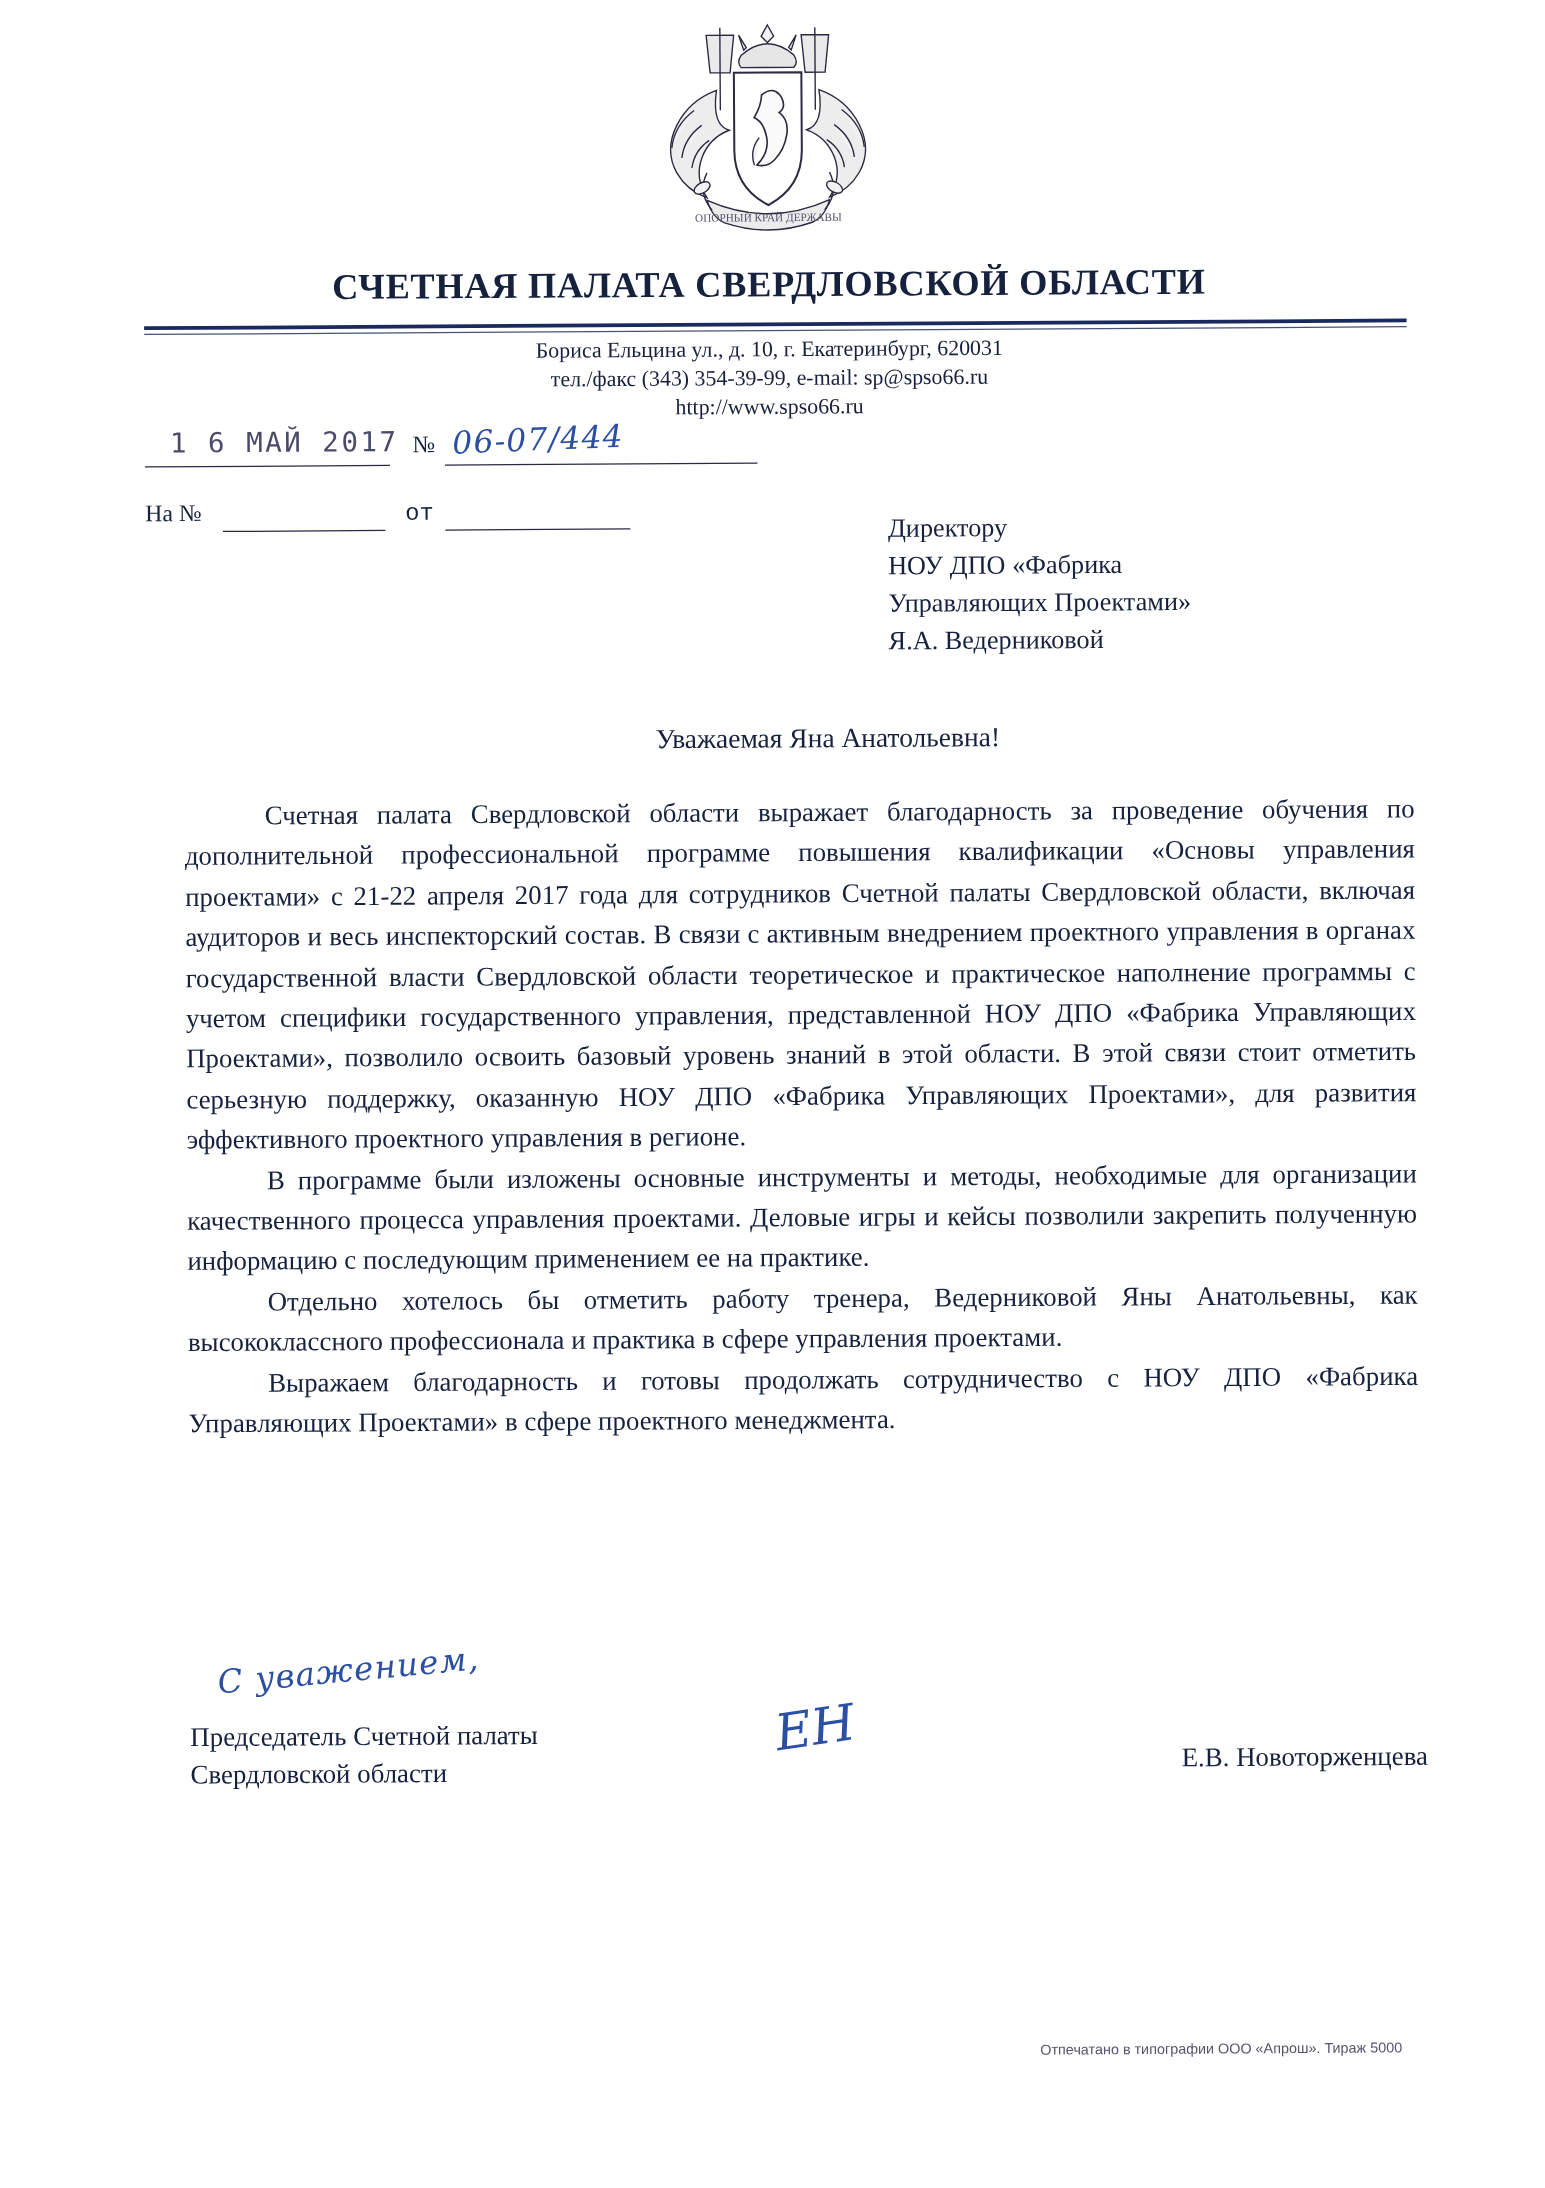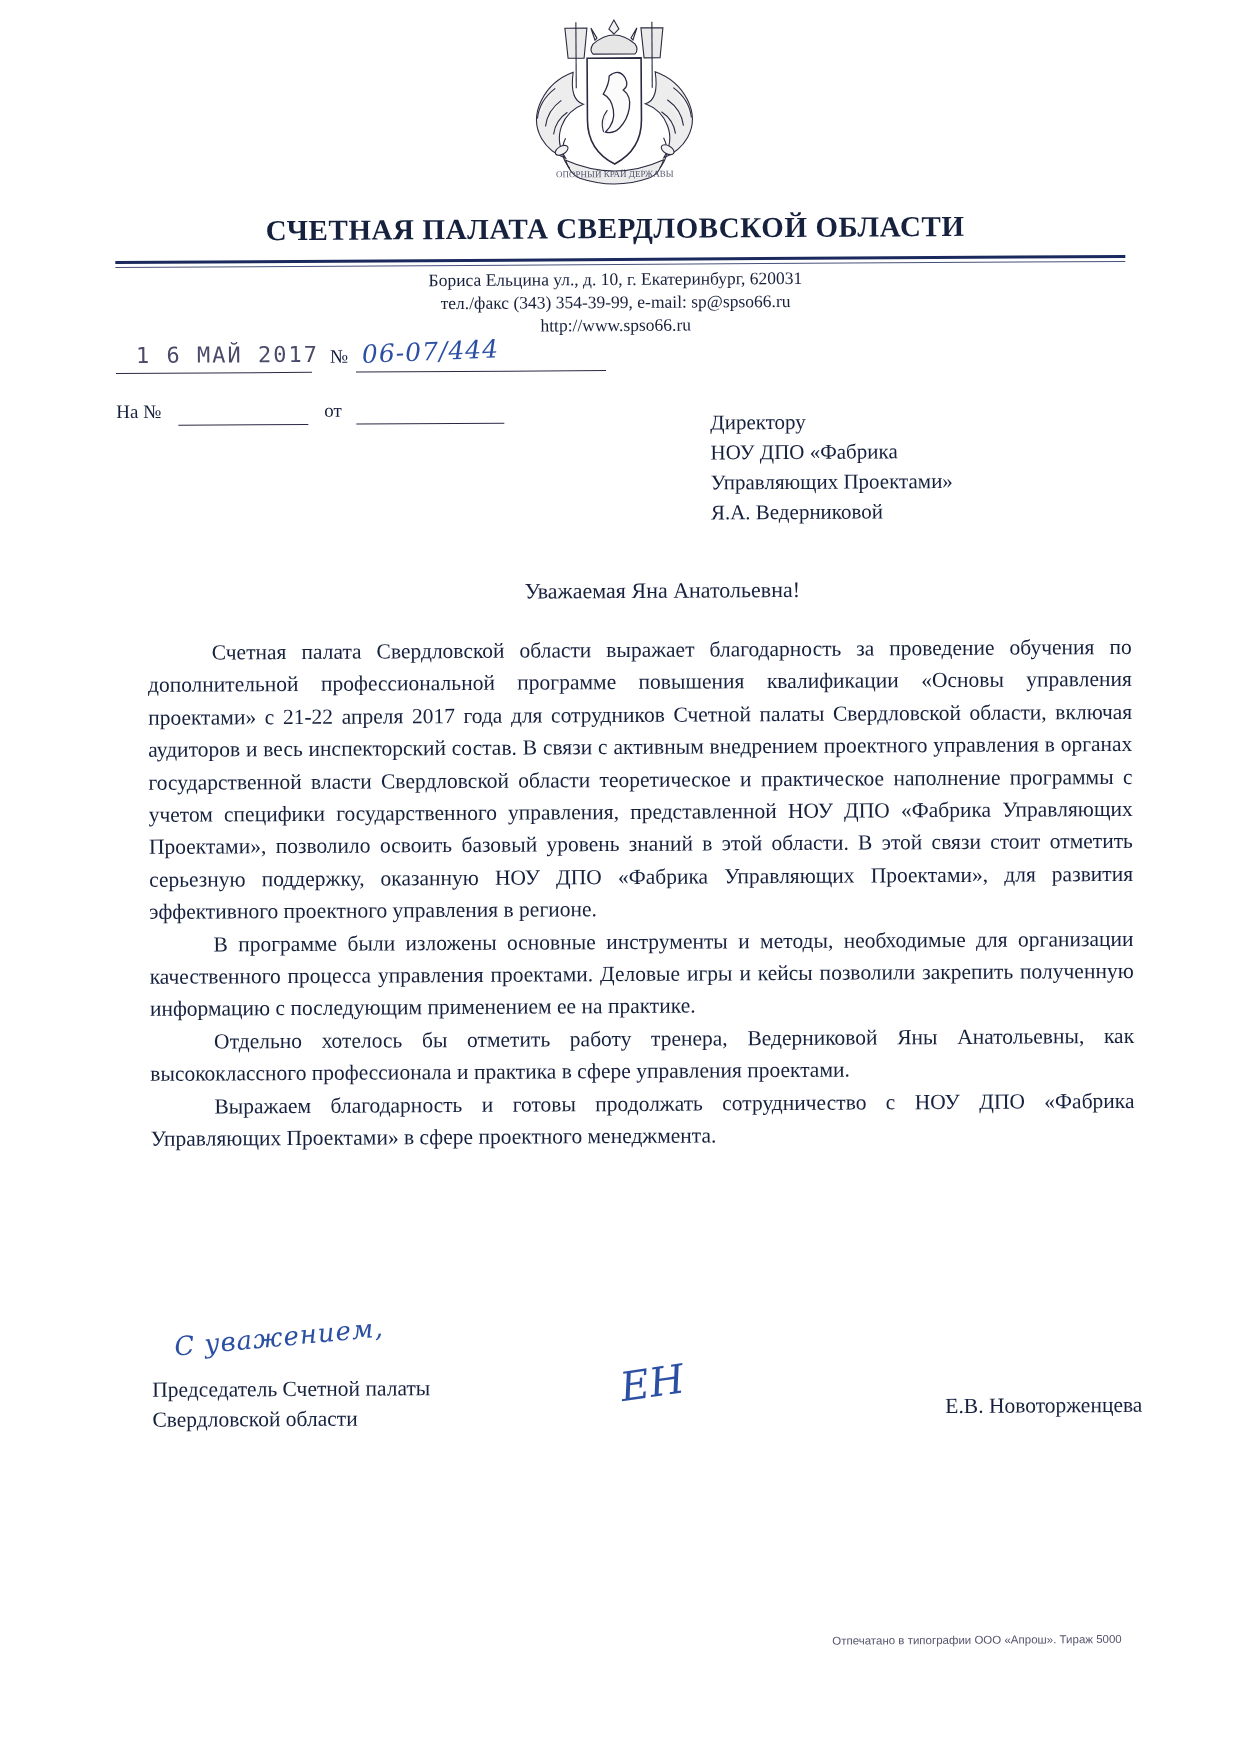--- a/index.html
+++ b/index.html
@@ -147,20 +147,21 @@
     left: 62px;
     top: 24px;
     width: 130px;
     border-bottom: 1.6px solid #2a2a45;
   }
   .ot-label {
     position: absolute;
     left: 208px;
     top: 0;
     font-size: 19px;
+    font-family: Liberation Mono, monospace;
   }
   .line-ot {
     position: absolute;
     left: 240px;
     top: 24px;
     width: 148px;
     border-bottom: 1.6px solid #2a2a45;
   }
 
   

